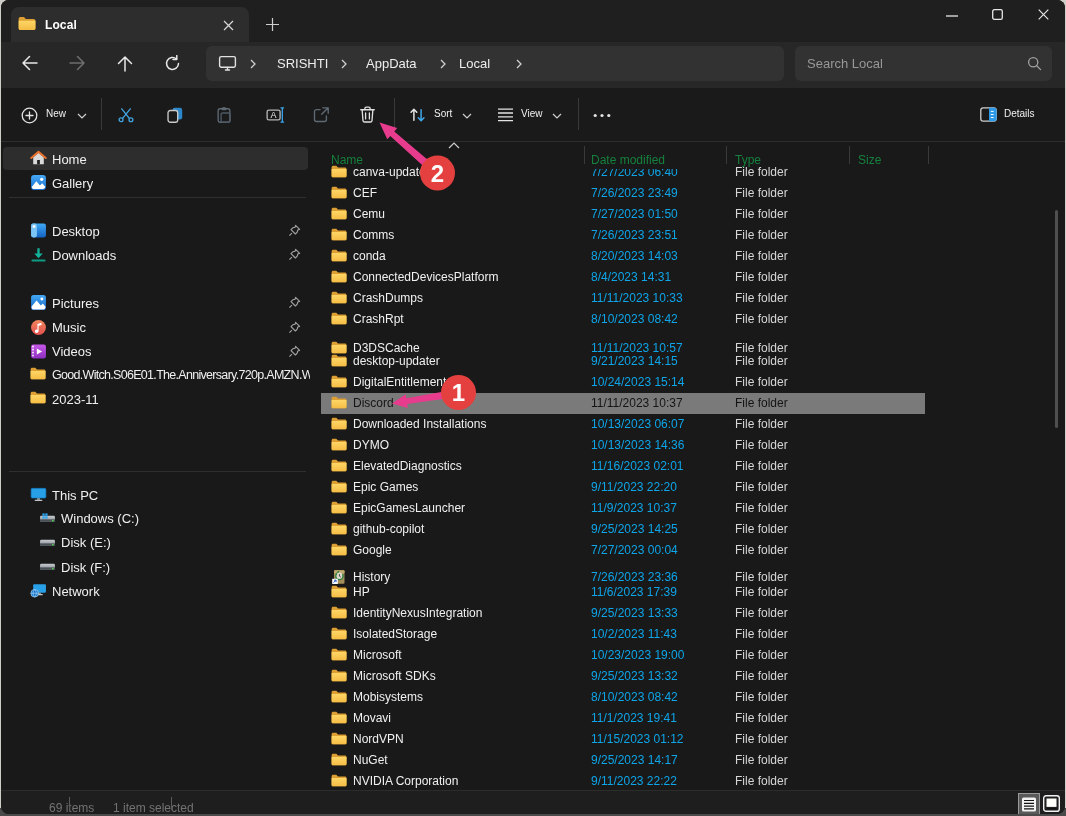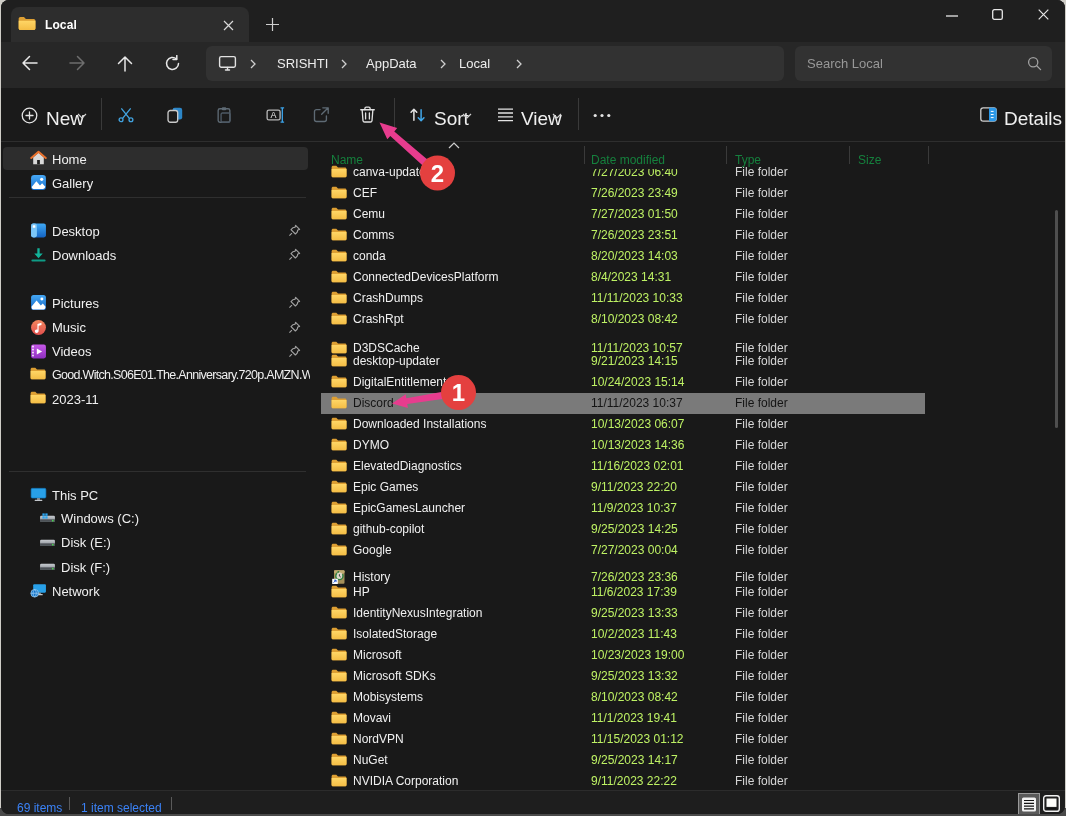--- a/index.html
+++ b/index.html
@@ -13,46 +13,46 @@
 #tab .tl { position:absolute; left:34px; top:11px; font-size:12px; font-weight:700; color:#fff; letter-spacing:.1px; }
 
 #addr { position:absolute; left:0; top:42px; width:1064px; height:46px; background:#272727;text-align:center; }
 .box { position:absolute; top:4px; height:35px; background:#323232; border-radius:6px; }
 #crumb { left:205px; width:578px; }
 #searchbox { left:794px; width:257px; }
 #searchbox span { position:absolute; left:12px; top:10px; font-size:13px; color:#989898; }
 .crumbtxt { position:absolute; top:10px; font-size:13px; color:#ededed; }
 
 #toolbar { position:absolute; left:0; top:88px; width:1064px; height:54px; background:#1a1a1a; border-bottom:1px solid #2e2e2e; }
-#toolbar .lbl { position:absolute; top:20px; font-size:19px; color:#f0f0f0; }
+#toolbar .lbl { position:absolute; top:20px; font-size:10px; color:#f0f0f0; }
 .tsep { position:absolute; top:10px; width:1px; height:32px; background:#3a3a3a; }
 
 #sidebar { position:absolute; left:0; top:142px; width:316px; height:648px; background:#191919; }
 .srow { position:absolute; left:2px; width:305px; height:23px; border-radius:4px; }
 .srow.sel { background:#2d2d2d; }
 .sic { position:absolute; top:3px; }
 .slb { position:absolute; top:4.5px; font-size:13px; color:#f0f0f0; white-space:nowrap; max-width:258px; overflow:hidden; }
 .pin { position:absolute; right:7px; top:5px; }
 .ssep { position:absolute; left:8px; width:297px; height:1px; background:#2f2f2f; }
 
 #main { position:absolute; left:316px; top:142px; width:750px; height:648px; background:#191919; }
 .hdr { position:absolute; top:11px; font-size:12px; color:#15803d; }
 .hsep { position:absolute; top:4px; width:1px; height:18px; background:#3a3a3a; }
 #filelist { position:absolute; left:0; top:0; width:750px; height:648px; overflow:hidden; }
 .row { position:absolute; left:4px; width:604px; height:21px; }
 .row.sel { background:#7a7a7a; }
 .row .fi { position:absolute; left:10px; top:2.5px; }
 .row .nm { position:absolute; left:32px; top:3.5px; font-size:12px; color:#f0f0f0; white-space:nowrap; }
-.row .dt { position:absolute; left:270px; top:3.5px; font-size:12px; color:#bef264; white-space:nowrap; }
+.row .dt { position:absolute; left:270px; top:3.5px; font-size:12px; color:#0ea5e9; white-space:nowrap; }
 .row .tp { position:absolute; left:414px; top:3.5px; font-size:12px; color:#d6d6d6; white-space:nowrap; }
 .row.sel .nm, .row.sel .dt, .row.sel .tp { color:#141414; }
 #vscroll { position:absolute; left:738px; top:68px; width:3px; height:218px; background:#4f4f4f; border-radius:2px; }
 
 #status { position:absolute; left:0; top:790px; width:1064px; height:24px; background:#1e1e1e; border-top:1px solid #2c2c2c; }
-#status .st { position:absolute; top:10px; font-size:12px; color:#3b82f6; }
+#status .st { position:absolute; top:10px; font-size:12px; color:#737373;margin-left:32px; }
 #status .sb { position:absolute; top:6px; width:1px; height:13px; background:#5a5a5a; }
 
 #anno { position:absolute; left:0; top:0; width:1066px; height:816px; pointer-events:none; }
 </style></head>
 <body>
 <div id="bgbot"></div>
 <div id="win">
 
   <div id="titlebar">
     <div id="tab">

